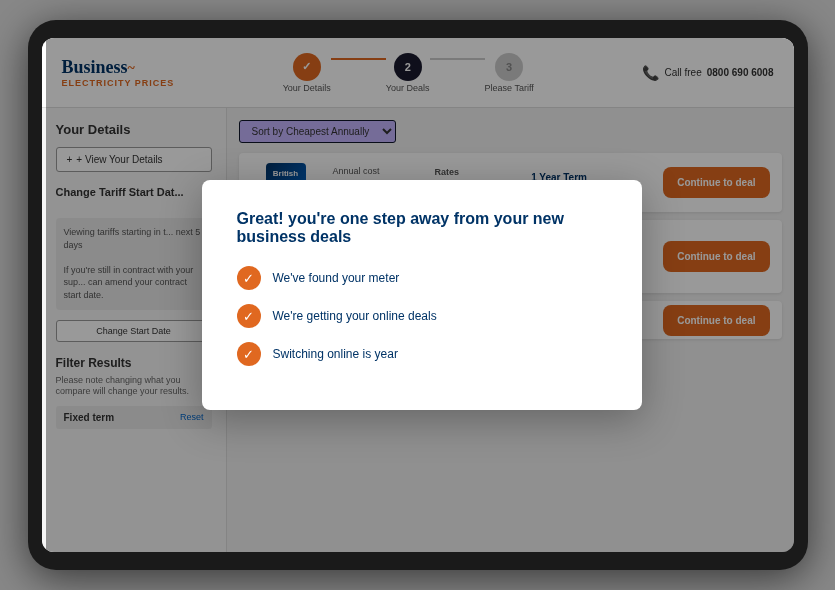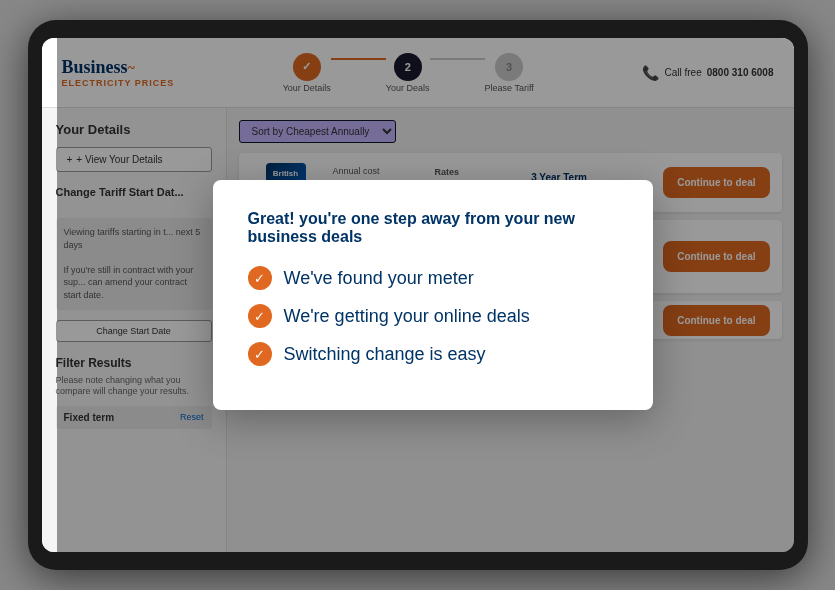--- a/index.html
+++ b/index.html
@@ -335,21 +335,21 @@
     }
     .bg-lite-text {
       font-size: 8px;
       color: #0099cc;
       font-weight: bold;
     }
     
     .modal-overlay {
       position: absolute;
       top: 0;
-      left: 15px;
+      left: 4px;
       width: 100%;
       height: 100%;
       background: rgba(0,0,0,0.4);
       display: flex;
       align-items: center;
       justify-content: center;
       z-index: 100;
     }
     .modal {
       background: white;
@@ -376,21 +376,21 @@
       border-radius: 50%;
       background: #e06820;
       display: flex;
       align-items: center;
       justify-content: center;
       color: white;
       font-size: 13px;
       flex-shrink: 0;
     }
     .modal-item-text {
-      font-size: 18px;
+      font-size: 12px;
       color: #003366;
       font-weight: 500;
     }
   </style>
 </head>
 <body>
 
 <div class="tablet-frame">
   <div class="tablet-screen">
 
@@ -415,21 +415,21 @@
         <div class="step-line-gray"></div>
         <div class="step">
           <div class="step-circle inactive">3</div>
           <div class="step-label">Please Tariff</div>
         </div>
       </div>
 
       <div class="call-free">
         <span class="phone-icon">📞</span>
         <span>Call free</span>
-        <strong>0800 310 6008</strong>
+        <strong>0800 690 6008</strong>
       </div>
     </div>
 
     <div class="main-content">
 
       <div class="sidebar">
         <div class="sidebar-title">Your Details</div>
         <button class="view-details-btn">
           <span>+</span>
           <span>+ View Your Details</span>
@@ -470,21 +470,21 @@
           <div class="deal-annual">
             <div class="annual-label">Annual cost</div>
             <div class="annual-price">£1,234</div>
           </div>
           <div class="deal-rates">
             <div class="rates-label">Rates</div>
             <div class="rate-item">Contract Term</div>
             <div class="rate-item">Day Unit Rate</div>
           </div>
           <div class="deal-term">
-            <div class="term-label">3 Year Term</div>
+            <div class="term-label">1 Year Term</div>
             <div class="term-value">28.59 pence/kWh</div>
           </div>
           <button class="continue-btn">Continue to deal</button>
         </div>
 
         <div class="deal-card">
           <div class="deal-logo">
             <div class="opus-logo">
               <div class="opus-circle"></div>
               <div class="opus-text">opus<br><span style="font-size:8px;color:#888;">energy</span></div>
@@ -531,19 +531,19 @@
         <div class="modal-item">
           <div class="check-circle">✓</div>
           <div class="modal-item-text">We've found your meter</div>
         </div>
         <div class="modal-item">
           <div class="check-circle">✓</div>
           <div class="modal-item-text">We're getting your online deals</div>
         </div>
         <div class="modal-item">
           <div class="check-circle">✓</div>
-          <div class="modal-item-text">Switching change is easy</div>
+          <div class="modal-item-text">Switching online is year</div>
         </div>
       </div>
     </div>
 
   </div>
 </div>
 
 </body></html>

